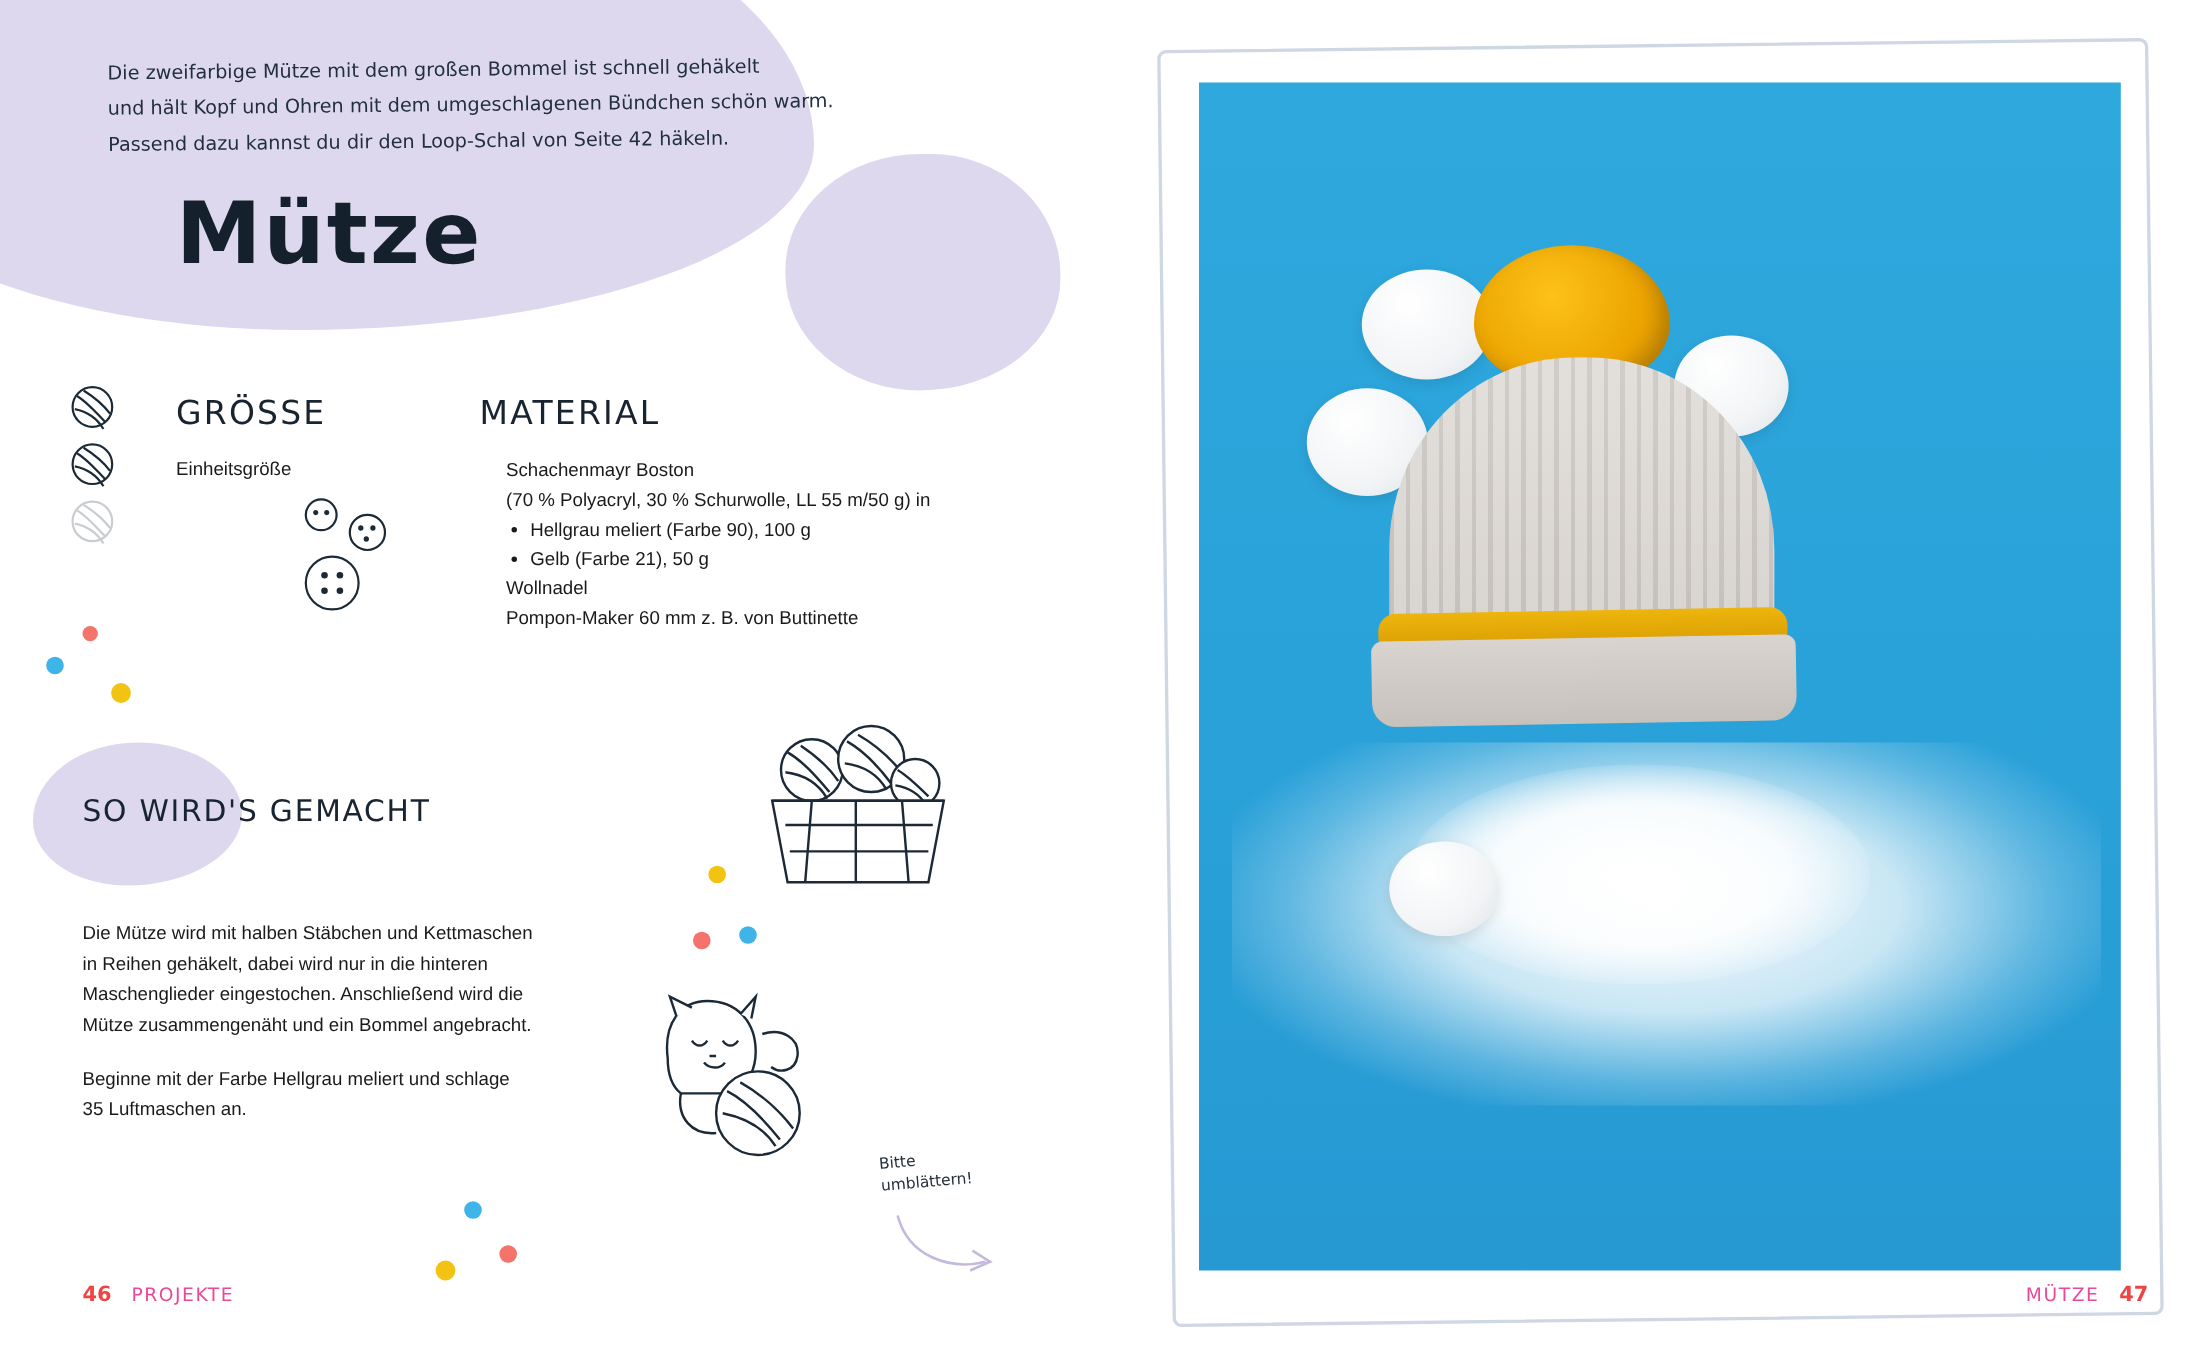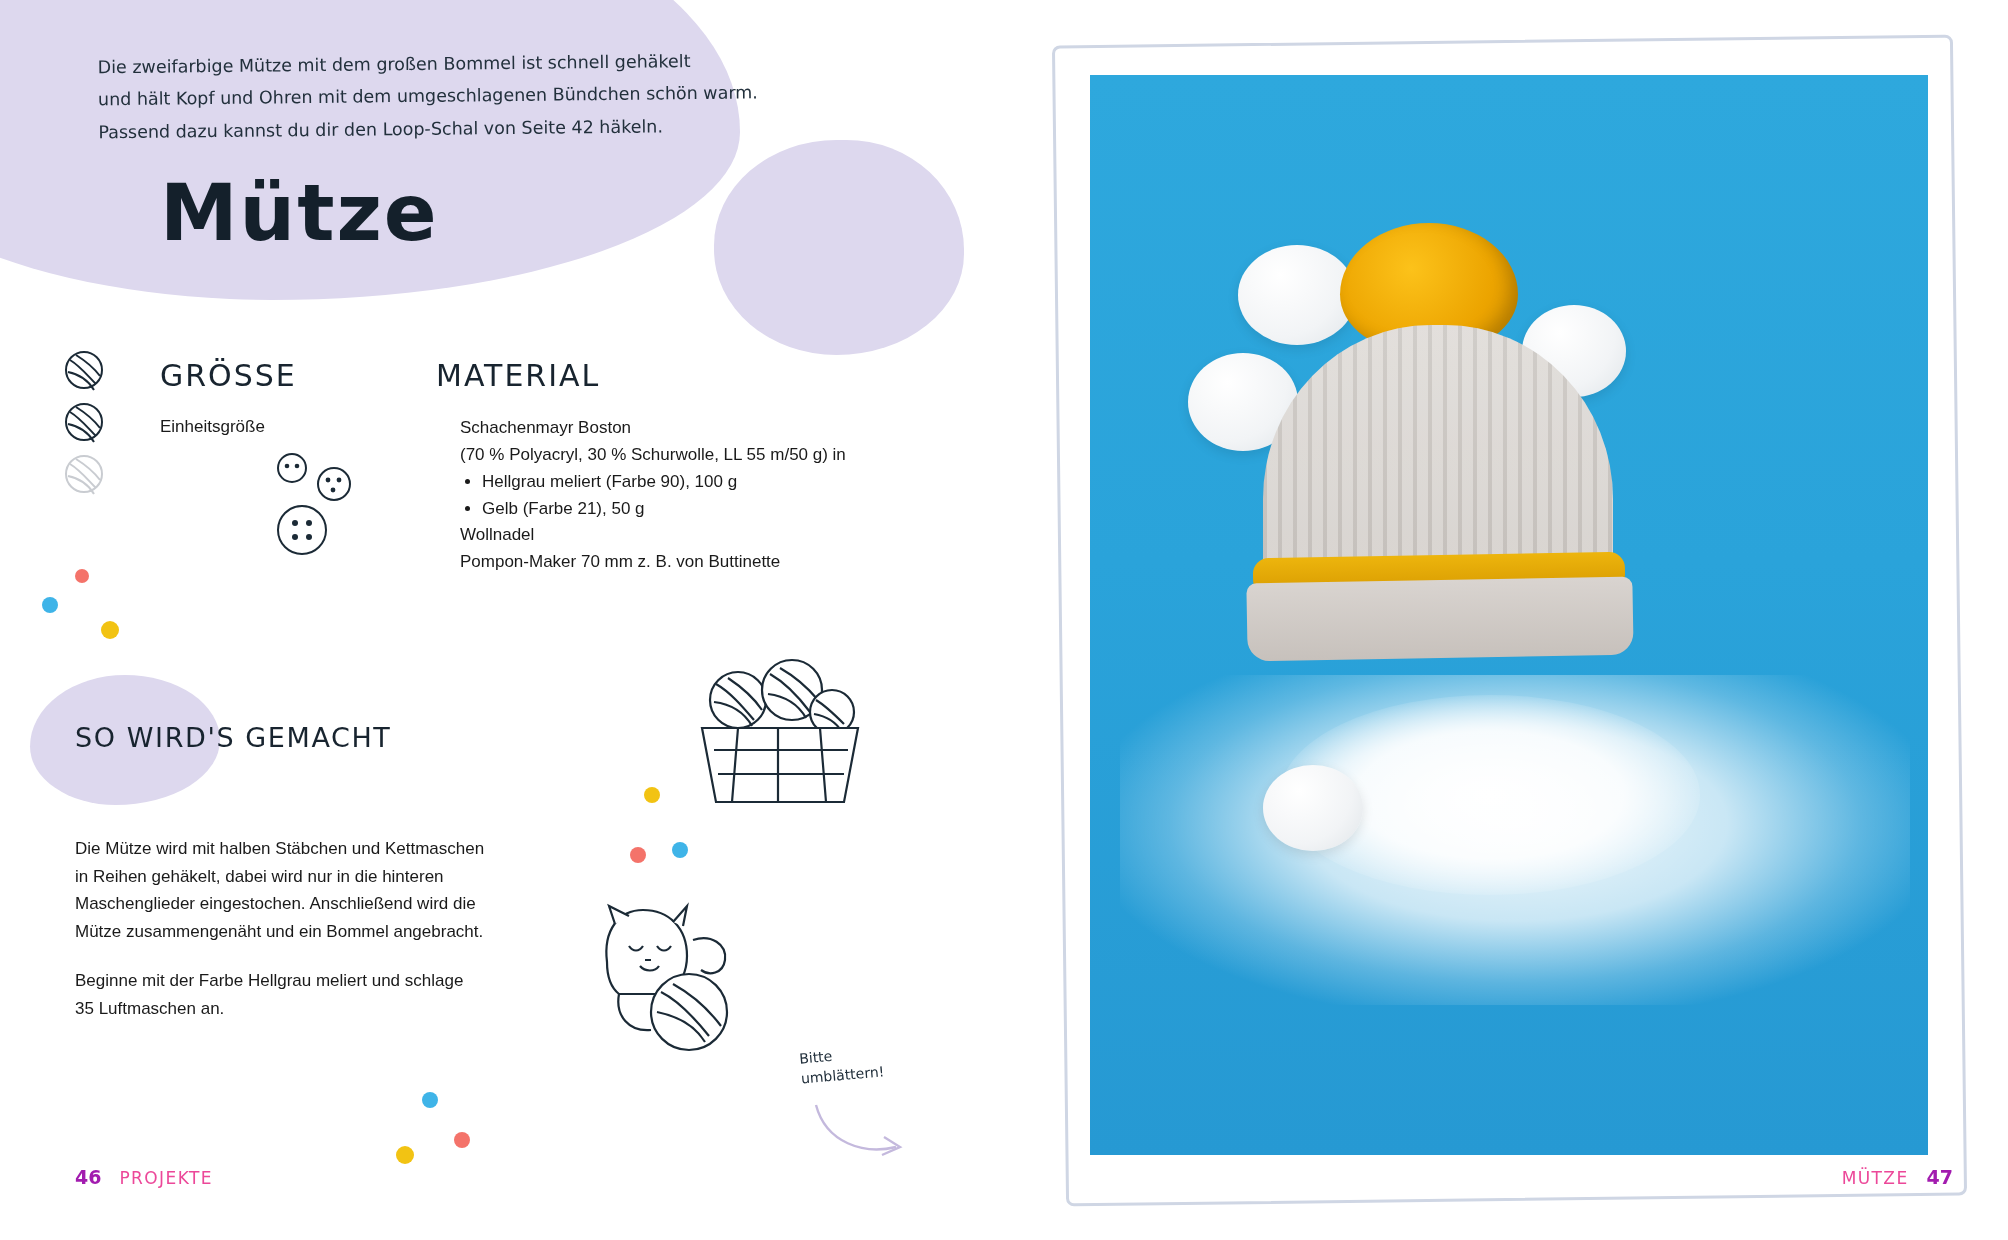--- a/index.html
+++ b/index.html
@@ -175,21 +175,21 @@
     left: 75px; bottom: 52px;
     display: flex;
     align-items: baseline;
     gap: 18px;
     z-index: 3;
   }
   .folio {
     font-family: "DejaVu Sans", sans-serif;
     font-weight: bold;
     font-size: 19px;
-    color: #a21caf;
+    color: #ef4444;
   }
   .folio-label {
     font-family: "DejaVu Sans", sans-serif;
     font-size: 17px;
     letter-spacing: 1.4px;
     color: #ec4899;
   }
 
   
   .dot { position: absolute; border-radius: 50%; z-index: 2; }
@@ -353,21 +353,21 @@
 
     <div class="sec-head h-material">MATERIAL</div>
     <div class="material-block">
       <div>Schachenmayr Boston</div>
       <div>(70 % Polyacryl, 30 % Schurwolle, LL 55 m/50 g) in</div>
       <ul>
         <li>Hellgrau meliert (Farbe 90), 100 g</li>
         <li>Gelb (Farbe 21), 50 g</li>
       </ul>
       <div>Wollnadel</div>
-      <div>Pompon-Maker 70 mm z. B. von Buttinette</div>
+      <div>Pompon-Maker 60 mm z. B. von Buttinette</div>
     </div>
 
     <div class="sec-head h-sowird">SO WIRD'S GEMACHT</div>
 
     <div class="howto-block">
       <p>Die Mütze wird mit halben Stäbchen und Kettmaschen in Reihen gehäkelt, dabei wird nur in die hinteren Maschenglieder eingestochen. Anschließend wird die Mütze zusammengenäht und ein Bommel angebracht.</p>
       <p>Beginne mit der Farbe Hellgrau meliert und schlage 35 Luftmaschen an.</p>
     </div>
 
     <div class="basket-icon">

